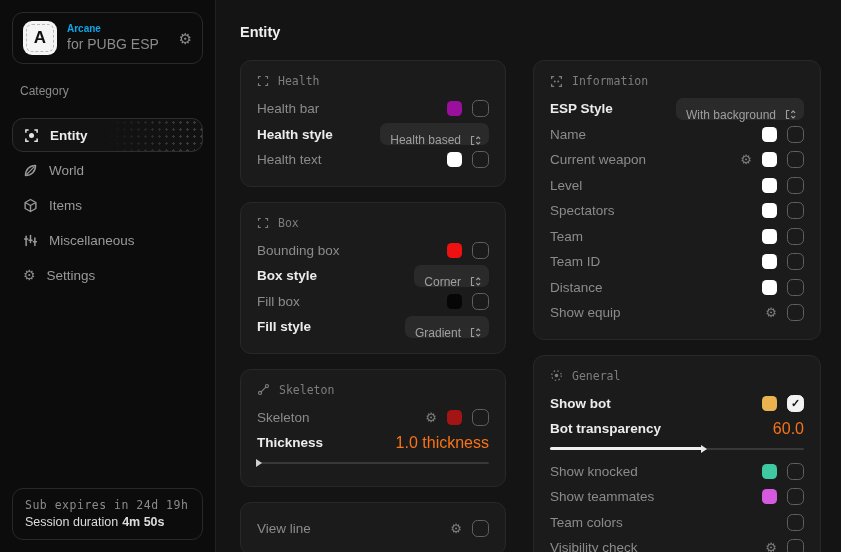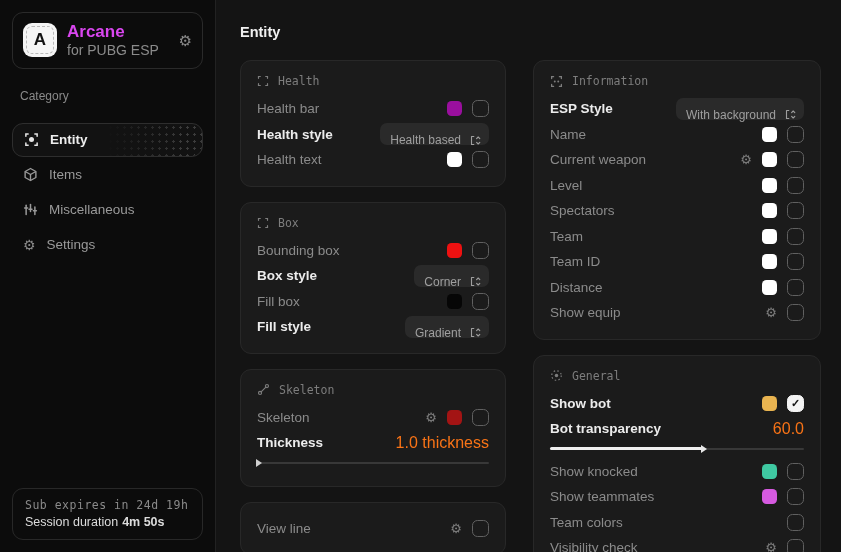--- a/index.html
+++ b/index.html
@@ -10,21 +10,21 @@
   
   .sidebar { width:216px; min-width:216px; height:100%; background:#0c0c0c;
     border-right:1px solid #222; position:relative; padding:12px; }
   .brand-card { border:1px solid #2a2a2a; border-radius:11px; padding:8px 10px;
     display:flex; align-items:center; gap:10px; }
   .logo { width:34px; height:34px; background:#f5f5f5; border-radius:9px; position:relative;
     display:flex; align-items:center; justify-content:center;
     font-weight:bold; font-size:17px; color:#111; flex-shrink:0; }
   .logo::after { content:""; position:absolute; inset:3px; border:1px dashed #b9b9b9; border-radius:6px; }
   .brand-text { flex:1; line-height:1.25; }
-  .brand-name { color:#d946ef; font-size:17px; font-weight:bold; }
+  .brand-name { color:#0ea5e9; font-size:10px; font-weight:bold; }
   .brand-sub { color:#8b8b8b; font-size:14px; }
   .icon-gear { color:#8a8a8a; font-size:14px; line-height:1; cursor:default; }
   .brand-card .icon-gear { font-size:15px; }
 
   .cat-label { color:#8a8a8a; font-size:12px; margin:20px 8px 20px; }
   .nav-item { height:34px; display:flex; align-items:center; gap:11px; padding:0 11px;
     color:#9a9a9a; font-size:13.5px; border-radius:11px; margin-bottom:1px; position:relative; }
   .nav-item svg { flex-shrink:0; }
   .nav-item.active { color:#ededed; font-weight:bold; border:1px solid #2e2e2e; background:#121212; overflow:hidden; }
   .nav-item.active .dots { position:absolute; right:0; top:0; bottom:0; width:95px;
@@ -100,20 +100,27 @@
             <path d="M8.7 1.5 H10.5 V3.3"></path>
           <path d="M10.5 8.7 V10.5 H8.7"></path>
             <path d="M3.3 10.5 H1.5 V8.7"></path>
         </g>
         <circle cx="6" cy="6" r="2" fill="#e5e5e5"></circle>
       </svg>
       <span>Entity</span>
       <span class="dots"></span>
     </div>
 
+    <div class="nav-item">
+      <svg width="15" height="15" viewBox="0 0 12 12">
+        <path d="M2 10 C2 5.2 5.2 2 10 2 C10 6.8 6.8 10 2 10 Z" stroke="#9a9a9a" stroke-width="1.2" fill="none" stroke-linejoin="round"></path>
+        <path d="M3.2 8.8 C5 7 6.5 5.5 8.5 3.5" stroke="#9a9a9a" stroke-width="1" fill="none" stroke-linecap="round"></path>
+      </svg>
+      <span>World</span>
+    </div>
 
     <div class="nav-item">
       <svg width="15" height="15" viewBox="0 0 12 12">
         <g stroke="#9a9a9a" stroke-width="1.1" fill="none" stroke-linejoin="round">
           <path d="M6 1.2 L10.3 3.6 V8.4 L6 10.8 L1.7 8.4 V3.6 Z"></path>
           <path d="M1.7 3.6 L6 6 L10.3 3.6"></path>
             <path d="M6 6 V10.8"></path>
         </g>
       </svg>
       <span>Items</span>

